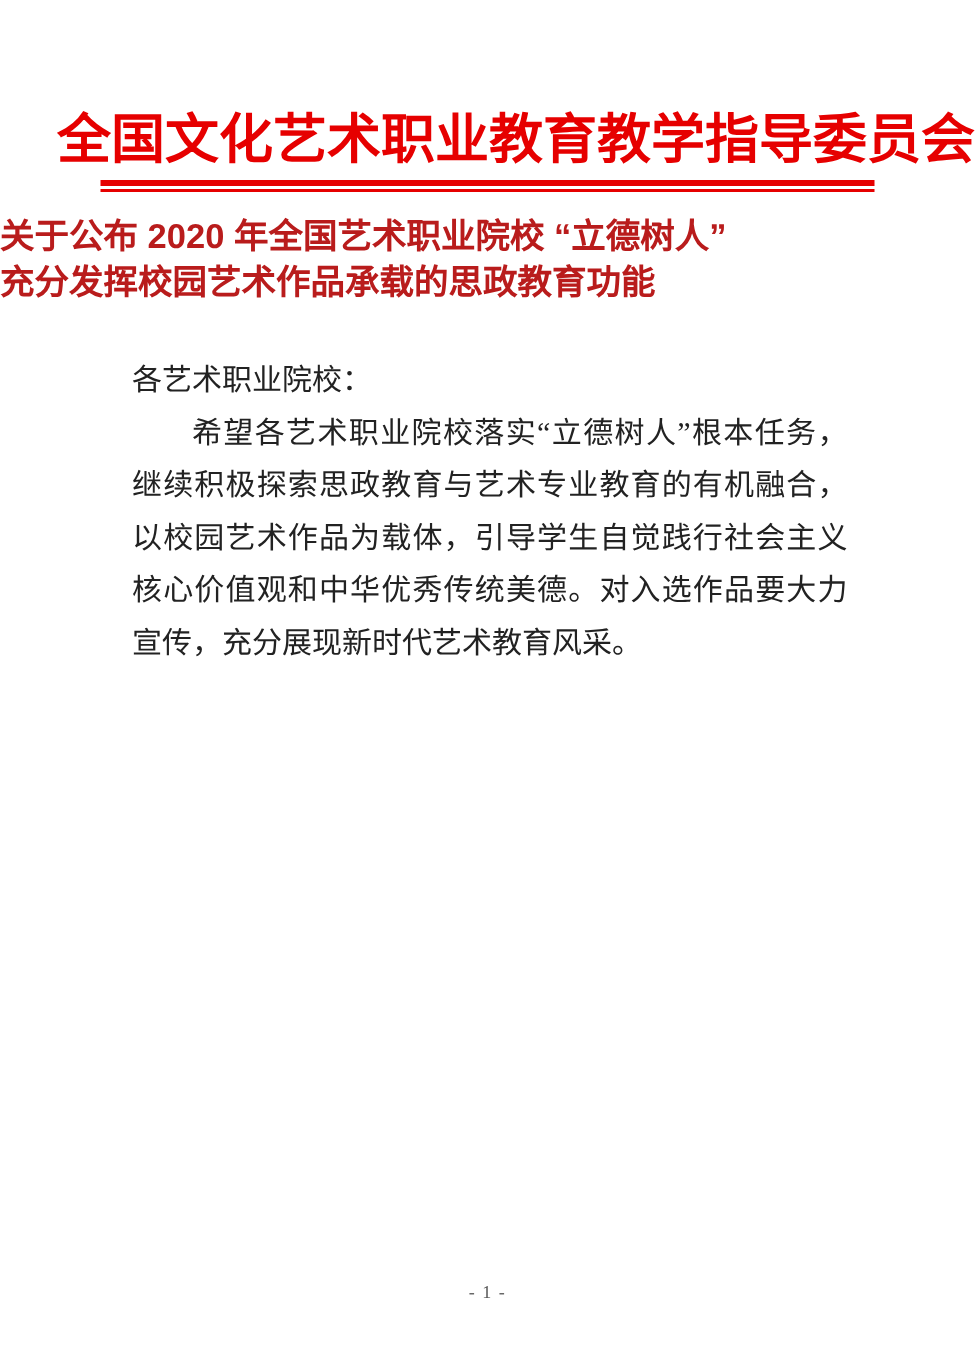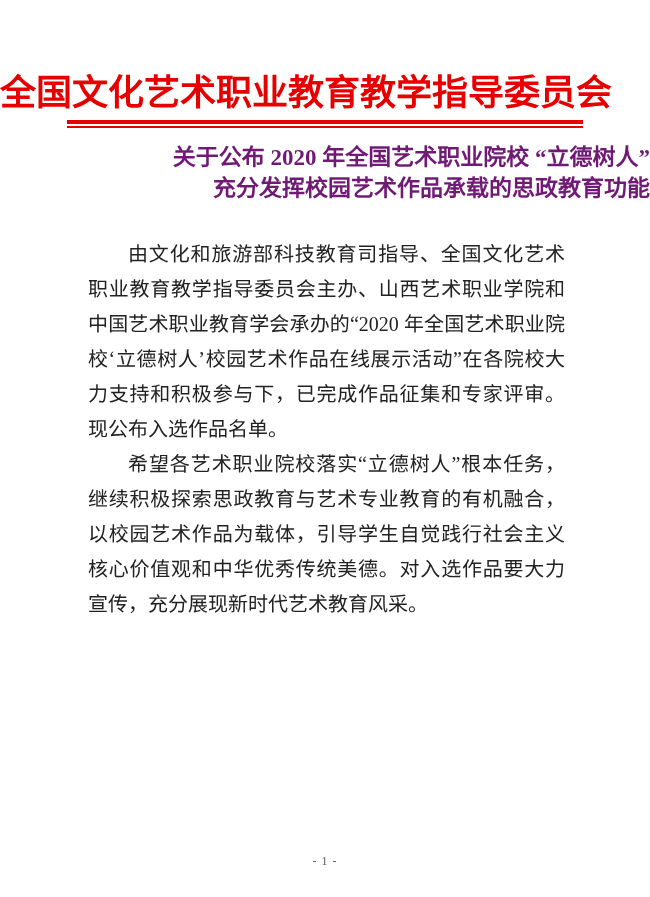--- a/index.html
+++ b/index.html
@@ -12,48 +12,49 @@
     height: 897px;
     margin: 0 auto;
     background: #ffffff;
     overflow: hidden;
     font-family: "Liberation Serif", "DejaVu Serif", serif;
   }
 
   
   .org-title {
     padding-top: 69px;
-    text-align: left;
+    text-align: right;
     color: var(--accent);
     font-size: 36px;
     line-height: 48px;
     font-weight: bold;
     letter-spacing: 0px;
     font-family: "Liberation Serif", "DejaVu Serif", serif;
     white-space: nowrap;
     transform-origin: center;
+    margin-left: 35px;
   }
 
   
   .rule {
     width: 516px;
     margin: 3px auto 0 auto;
   }
   .rule-thick { height: 4px;   background: var(--accent); }
   .rule-thin  { height: 1.5px; background: var(--accent); margin-top: 2px; }
 
   
   .doc-title {
     margin: 14px 0 0 0;
-    text-align: right;
-    font-family: Liberation Serif, serif;
+    text-align: left;
+    font-family: Liberation Sans, sans-serif;
     font-size: 23px;
     line-height: 31px;
     font-weight: bold;
-    color: #701a75;
+    color: #b91c1c;
   }
   .title-line { display: block; }
 
   
   .body-text {
     margin: 33px 85px 0 88px;
     font-size: 20px;
     line-height: 35px;
     color: #222222;
     text-align: justify;
@@ -86,19 +87,19 @@
     <div class="rule-thick"></div>
     <div class="rule-thin"></div>
   </div>
 
   <h1 class="doc-title">
     <span class="title-line">关于公布 2020 年全国艺术职业院校 “立德树人”</span>
     <span class="title-line">充分发挥校园艺术作品承载的思政教育功能</span>
   </h1>
 
   <div class="body-text">
-    <p class="para">由文化和旅游部科技教育司指导、全国文化艺术职业教育教学指导委员会主办、山西艺术职业学院和中国艺术职业教育学会承办的“2020 年全国艺术职业院校‘立德树人’校园艺术作品在线展示活动”在各院校大力支持和积极参与下，已完成作品征集和专家评审。现公布入选作品名单。</p>
+    <p class="salutation">各艺术职业院校：</p>
     <p class="para">希望各艺术职业院校落实“立德树人”根本任务，继续积极探索思政教育与艺术专业教育的有机融合，以校园艺术作品为载体，引导学生自觉践行社会主义核心价值观和中华优秀传统美德。对入选作品要大力宣传，充分展现新时代艺术教育风采。</p>
   </div>
 
   <div class="footer">- 1 -</div>
 
 </div>
 
 </body></html>

